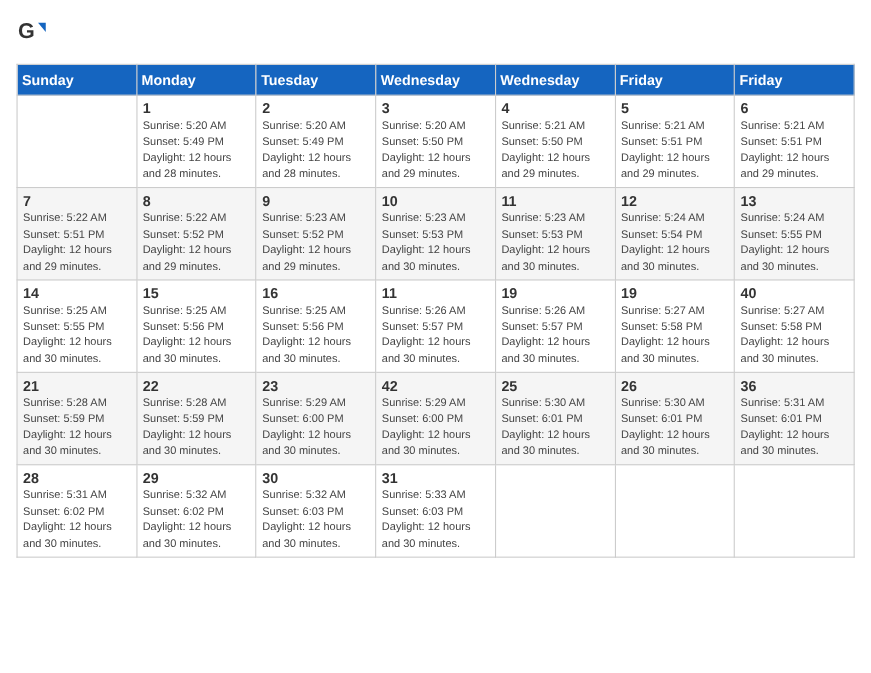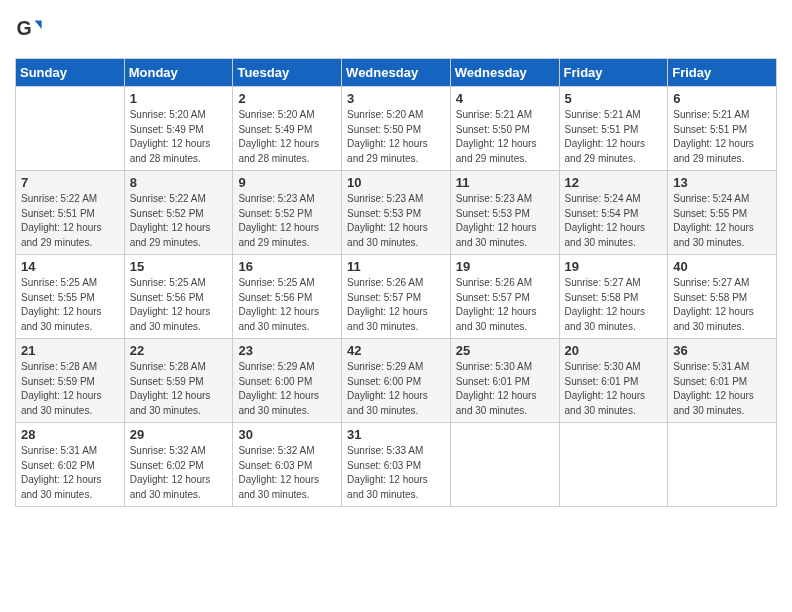--- a/index.html
+++ b/index.html
@@ -223,21 +223,21 @@
         </td>
         <td>
           <span class="day-num">42</span>
           <div class="day-info">Sunrise: 5:29 AM<br>Sunset: 6:00 PM<br>Daylight: 12 hours<br>and 30 minutes.</div>
         </td>
         <td>
           <span class="day-num">25</span>
           <div class="day-info">Sunrise: 5:30 AM<br>Sunset: 6:01 PM<br>Daylight: 12 hours<br>and 30 minutes.</div>
         </td>
         <td>
-          <span class="day-num">20</span>
+          <span class="day-num">26</span>
           <div class="day-info">Sunrise: 5:30 AM<br>Sunset: 6:01 PM<br>Daylight: 12 hours<br>and 30 minutes.</div>
         </td>
         <td>
           <span class="day-num">36</span>
           <div class="day-info">Sunrise: 5:31 AM<br>Sunset: 6:01 PM<br>Daylight: 12 hours<br>and 30 minutes.</div>
         </td>
       </tr>
       <tr>
         <td>
           <span class="day-num">28</span>

